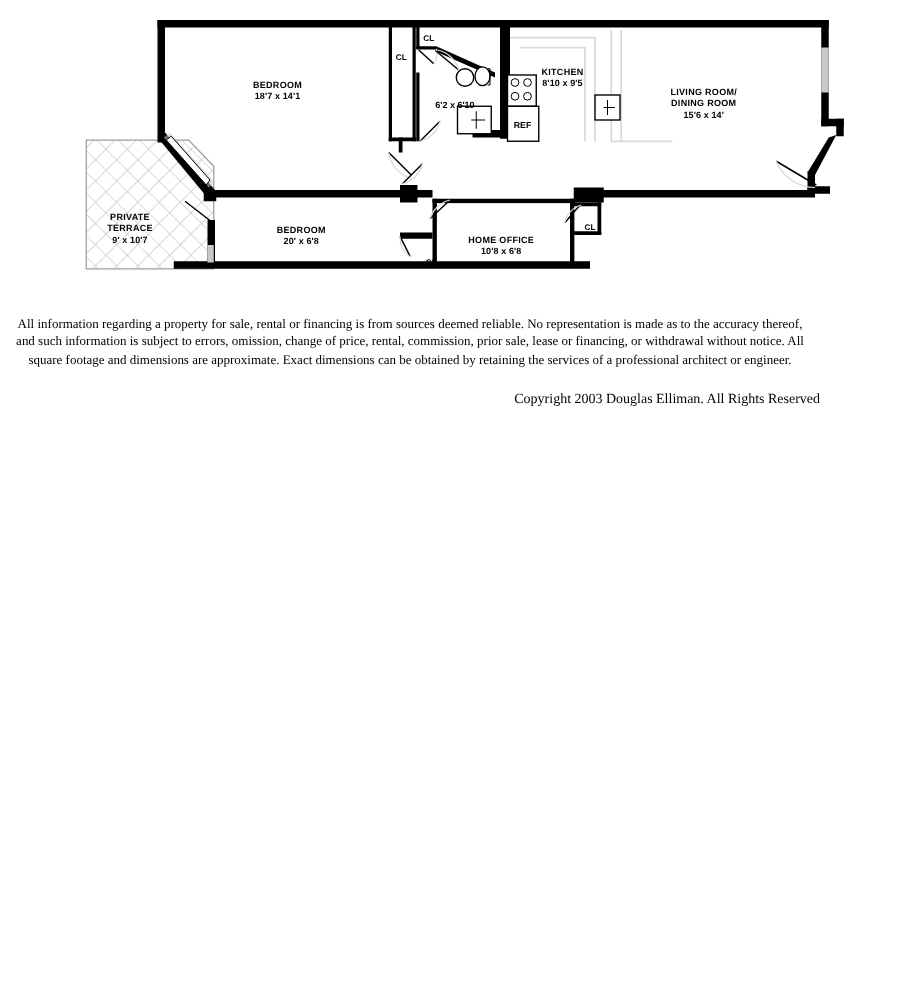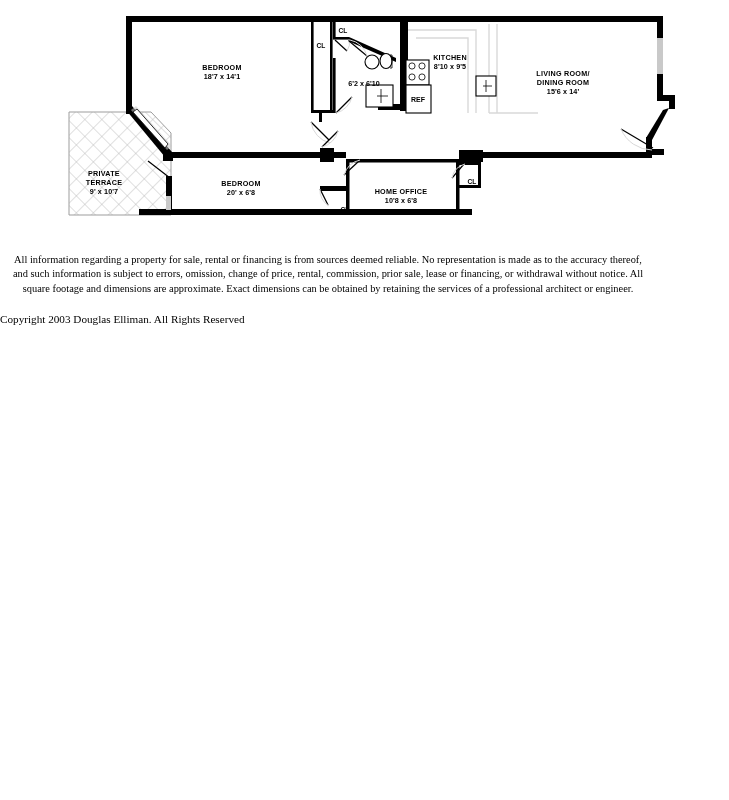--- a/index.html
+++ b/index.html
@@ -67,21 +67,21 @@
     width: 640px;
     margin: 0 auto;
     text-align: center;
   }
   #copyright-text {
     font-family: "Liberation Serif", serif;
     font-size: 11.2px;
     color: #000000;
     margin: 0;
     padding-top: 17px;
-    text-align: left;
+    text-align: right;
   }
 </style>
 </head>
 <body>
 
 <div id="page">
 
   <div id="floorplan-wrap">
     <svg id="floorplan" viewBox="0 0 729 245" xmlns="http://www.w3.org/2000/svg">
 

